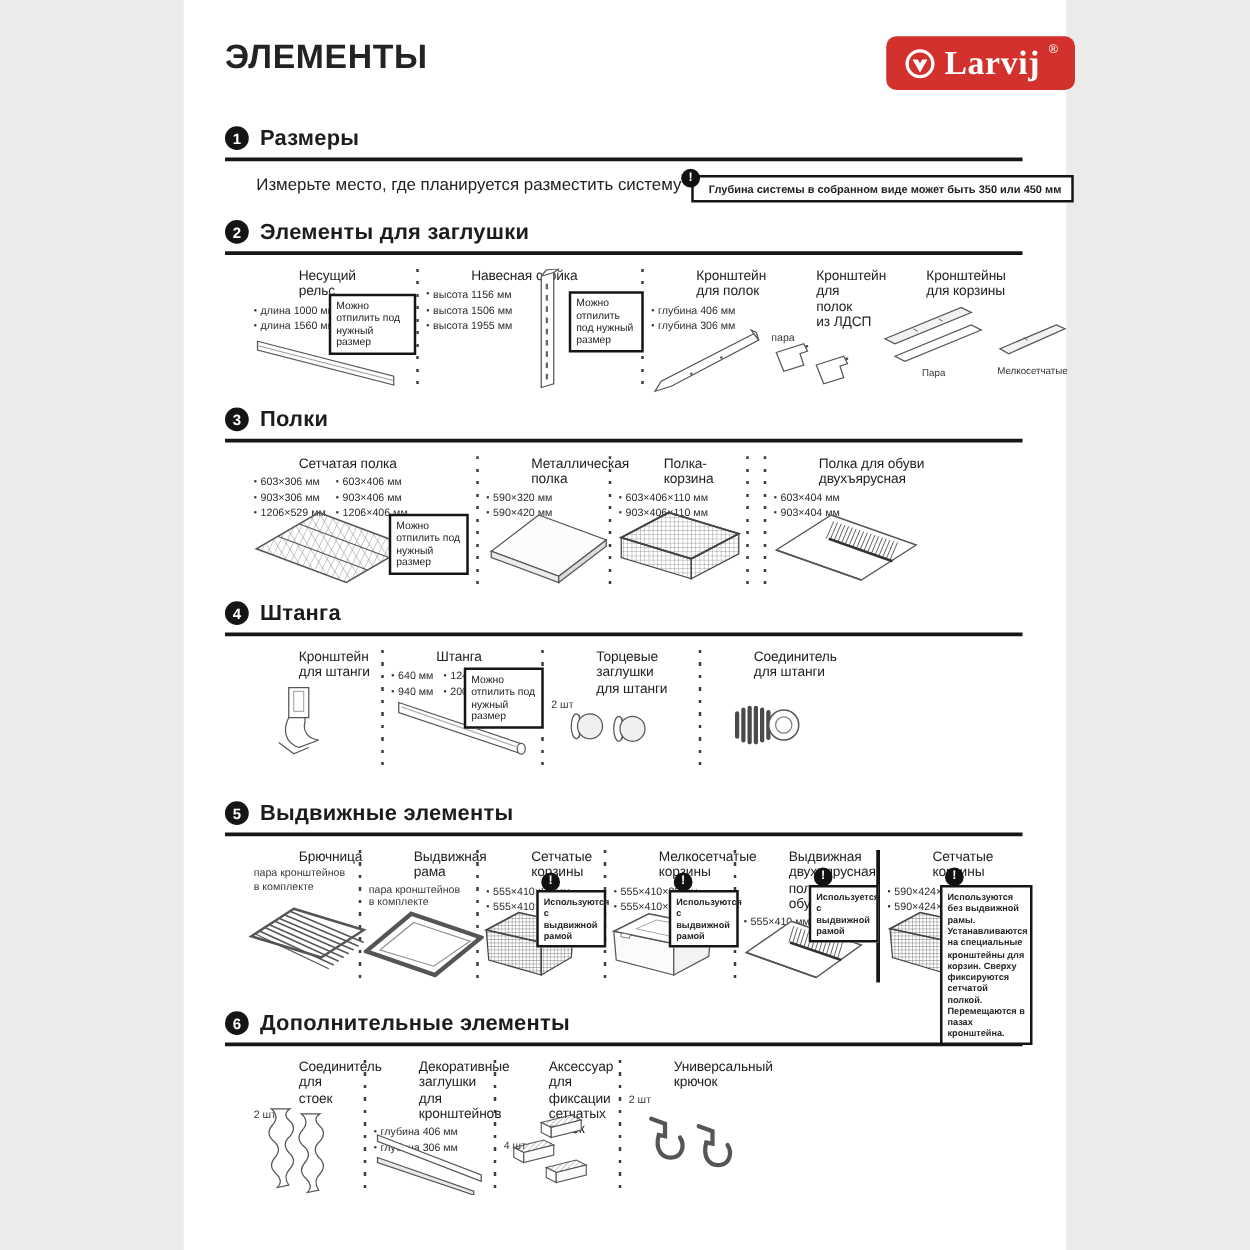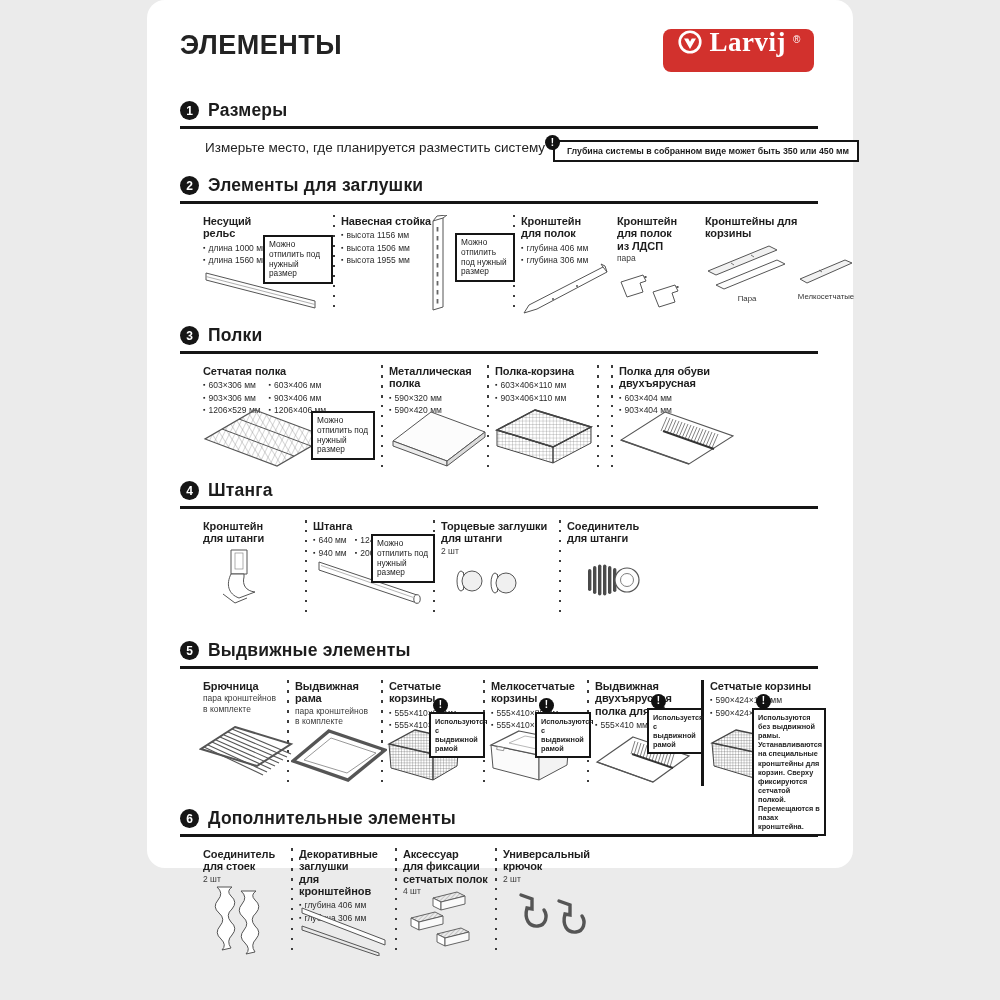--- a/index.html
+++ b/index.html
@@ -1,35 +1,35 @@
 <!DOCTYPE html>
 <html><head>
 <meta charset="utf-8">
 <style>
   html,body{margin:0;padding:0;}
   body{width:1000px;height:1000px;background:#ebebeb;position:relative;
        font-family:"Liberation Sans", sans-serif;color:#1d1d1d;-webkit-font-smoothing:antialiased;}
-  .content{position:absolute;left:147px;top:0;width:706px;height:868px;background:#ffffff;border-radius:18px;}
+  .content{position:absolute;left:147px;top:0;width:706px;height:1000px;background:#ffffff;}
   .page-title{position:absolute;left:33px;top:30px;font-size:27px;font-weight:800;color:#232323;margin:0;letter-spacing:.5px;}
-  .logo{position:absolute;left:516px;top:29px;width:151px;height:43px;background:#d2312d;border-radius:8px;
-        display:flex;justify-content:center;gap:7px;}
+  .logo{position:absolute;left:562px;top:29px;width:151px;height:43px;background:#d2312d;border-radius:8px;
+        display:flex;align-items:center;justify-content:center;gap:7px;}
   .logo-text{color:#fff;font-family:"Liberation Serif", serif;font-weight:700;font-size:27px;letter-spacing:.5px;line-height:1;}
   .logo-reg{color:#fff;font-size:10px;align-self:flex-start;margin-top:5px;}
   .sec{position:absolute;left:33px;width:638px;}
   .sec-head{display:flex;align-items:center;gap:9px;height:21px;}
   .sec-num{width:19px;height:19px;border-radius:50%;background:#151515;color:#fff;font-size:12px;font-weight:700;
            display:flex;align-items:center;justify-content:center;flex:0 0 19px;}
   .sec-title{font-size:17.5px;font-weight:800;color:#1c1c1c;letter-spacing:.2px;}
   .sec-rule{height:3px;background:#161616;margin-top:5px;}
   .row{display:flex;align-items:stretch;margin-top:11px;padding-left:23px;position:relative;}
   .col{position:relative;}
   .vsep{width:2px;margin:0 6px;flex:0 0 2px;
         background-image:repeating-linear-gradient(to bottom,#3d3d3d 0 2.5px,transparent 2.5px 10px);}
   .vsolid{width:3px;margin:0 6px;flex:0 0 3px;background:#151515;}
-  .name{font-weight:700;font-size:11px;line-height:1.12;color:#1e1e1e;white-space:pre-line;letter-spacing:-.1px;}
+  .name{font-weight:400;font-size:11px;line-height:1.12;color:#1e1e1e;white-space:pre-line;letter-spacing:-.1px;margin-left:36px;}
   .sub{font-size:8.5px;color:#3a3a3a;margin-top:1px;white-space:pre-line;line-height:1.2;}
   .bullets{margin:2px 0 0;padding:0;list-style:none;font-size:8.5px;color:#2c2c2c;line-height:1.45;}
   .bullets li::before{content:"▪";font-size:7px;margin-right:3px;vertical-align:1px;color:#2c2c2c;}
   .b2{display:flex;gap:8px;}
   .cutbox{position:absolute;border:2px solid #151515;background:#fff;padding:3px 4px;font-size:8.3px;font-weight:400;
           line-height:1.18;color:#242424;z-index:3;}
   .warnbox{position:absolute;border:2px solid #151515;background:#fff;padding:3px 4px;font-size:7.3px;font-weight:600;
            line-height:1.25;color:#242424;z-index:3;}
   .alert{position:absolute;width:15px;height:15px;border-radius:50%;background:#111;color:#fff;font-weight:800;
          font-size:10px;display:flex;align-items:center;justify-content:center;z-index:4;}

